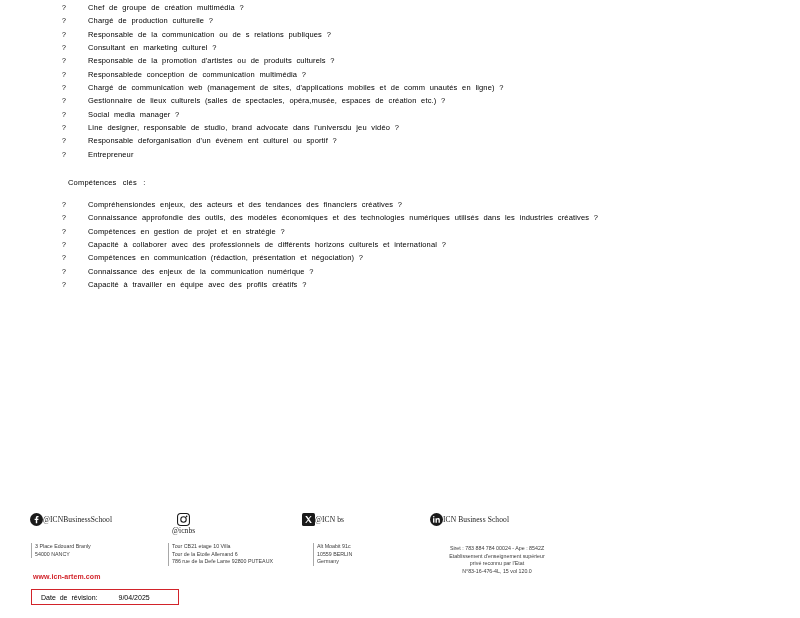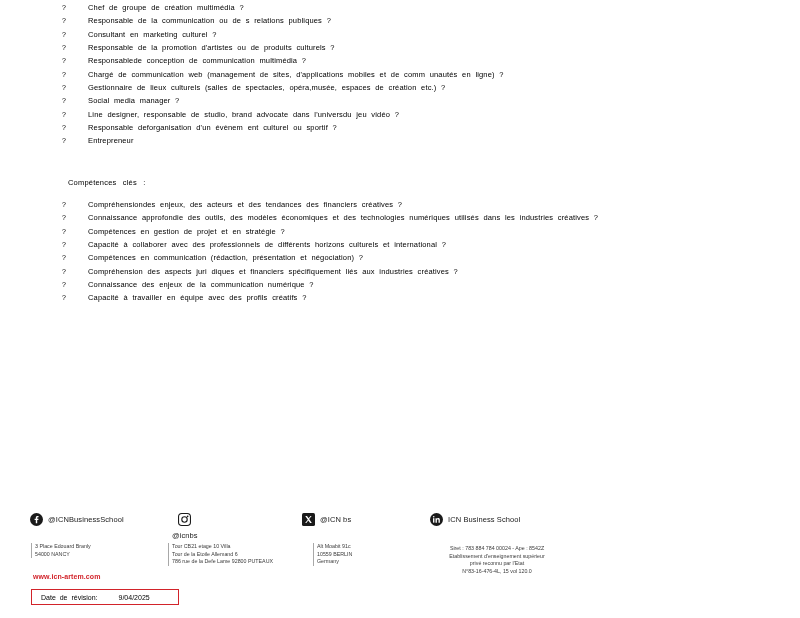--- a/index.html
+++ b/index.html
@@ -66,23 +66,23 @@
     position: absolute;
     left: 30px;
     top: 513px;
     width: 520px;
     height: 18px;
   }
   .social-item {
     position: absolute;
     display: flex;
     align-items: center;
-    gap: 5px;
     font-size: 7.5px;
     color: #1a1a1a;
+    font-family: Liberation Serif, serif;
   }
   .social-item .handle { font-size: 7.5px; letter-spacing: 0.1px; }
   .si-0 { left: 0px;   top: 0px; }
   .si-1 { left: 142px; top: 0px; flex-direction: column; }
   .si-2 { left: 272px; top: 0px; }
   .si-3 { left: 400px; top: 0px; text-align: right; }
 
   .ico {
     width: 13px; height: 13px;
     flex: 0 0 13px;
@@ -152,20 +152,24 @@
 
 <div class="page">
 
   <ul class="bullet-list" id="list-metiers">
     <li>
         <span class="bullet">?</span>
         <span class="txt">Chef  de groupe   de création     multimédia    ?</span>
       </li>
     <li>
         <span class="bullet">?</span>
+        <span class="txt">Chargé   de production      culturelle     ?</span>
+      </li>
+    <li>
+        <span class="bullet">?</span>
         <span class="txt">Responsable      de la communication         ou de s relations    publiques    ?</span>
       </li>
     <li>
         <span class="bullet">?</span>
         <span class="txt">Consultant     en marketing       culturel    ?</span>
       </li>
     <li>
         <span class="bullet">?</span>
         <span class="txt">Responsable       de la promotion     d'artistes    ou de produits    culturels    ?</span>
       </li>
@@ -214,24 +218,20 @@
         <span class="bullet">?</span>
         <span class="txt">Compétences      en gestion   de projet   et en stratégie    ?</span>
       </li>
     <li>
         <span class="bullet">?</span>
         <span class="txt">Capacité     à collaborer    avec  des professionnels      de différents   horizons   culturels    et international     ?</span>
       </li>
     <li>
         <span class="bullet">?</span>
         <span class="txt">Compétences       en communication       (rédaction,    présentation     et négociation)     ?</span>
-      </li>
-    <li>
-        <span class="bullet">?</span>
-        <span class="txt">Compréhension       des aspects    juri diques   et financiers    spécifiquement       liés aux industries    créatives    ?</span>
       </li>
     <li>
         <span class="bullet">?</span>
         <span class="txt">Connaissance      des enjeux   de la communication       numérique      ?</span>
       </li>
     <li>
         <span class="bullet">?</span>
         <span class="txt">Capacité    à travailler   en équipe   avec  des profils   créatifs   ?</span>
       </li>
   </ul>

